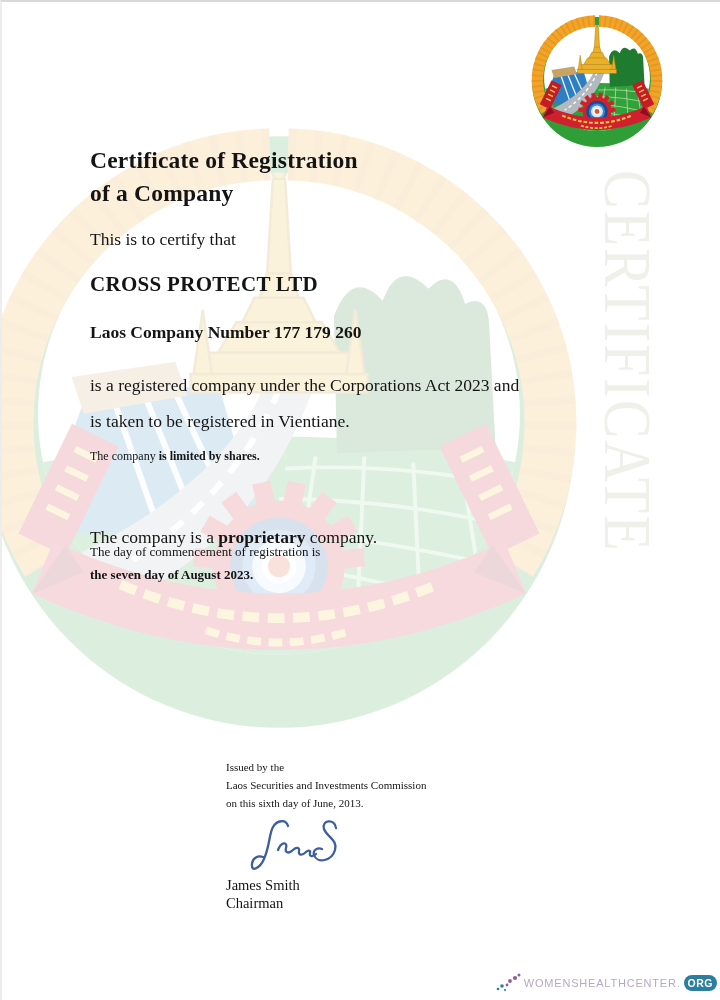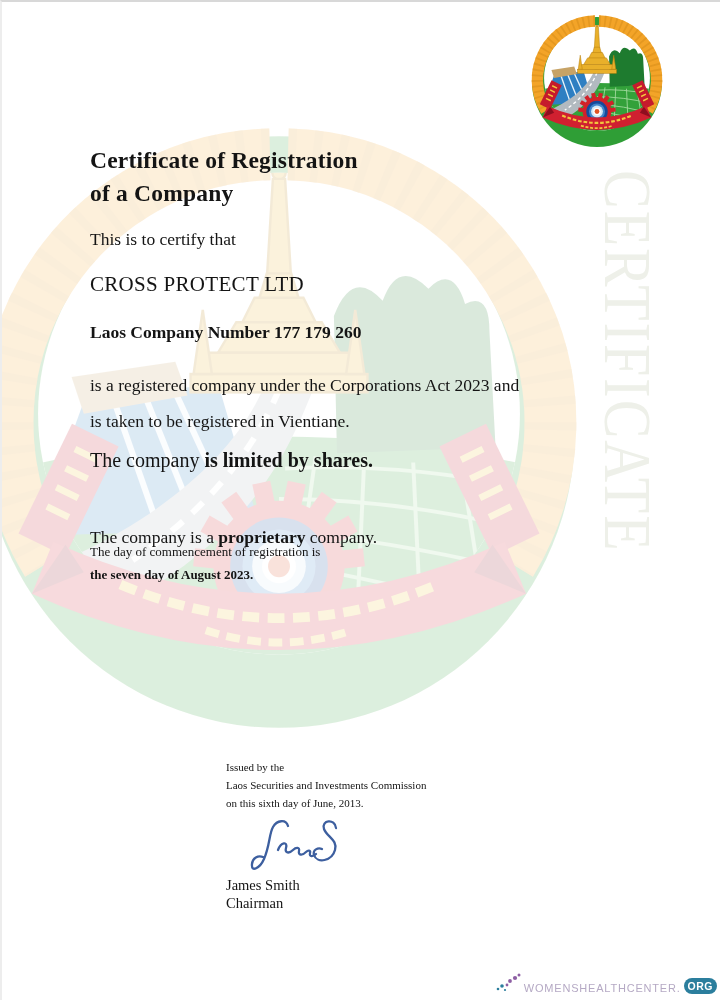--- a/index.html
+++ b/index.html
@@ -15,33 +15,33 @@
     writing-mode:vertical-rl;font-family:"Liberation Serif",serif;
     font-size:58px;letter-spacing:2px;color:#eef0e9;transform:scaleX(1.15);
     transform-origin:center;white-space:nowrap;user-select:none;
   }
   
   .emblem-main{position:absolute;left:528px;top:13px;width:134px;height:134px;z-index:2;}
   
   .abs{position:absolute;z-index:2;}
   .title{left:88px;top:142px;font-size:23.5px;font-weight:bold;line-height:33px;letter-spacing:0.2px;}
   .intro{left:88px;top:227px;font-size:17.5px;}
-  .company-name{left:88px;top:270px;font-size:21px;font-weight:normal;letter-spacing:0.3px;}
+  .company-name{left:88px;top:270px;font-size:21px;font-weight:bold;letter-spacing:0.3px;}
   .company-number{left:88px;top:320px;font-size:17.5px;font-weight:bold;}
   .para-reg{left:88px;top:365px;font-size:17.5px;line-height:36px;width:500px;}
-  .clause-limited{left:88px;top:447px;font-size:20px;}
+  .clause-limited{left:88px;top:447px;font-size:12px;}
   .clause-prop{left:88px;top:493px;font-size:17.5px;margin-top:32px;}
   .para-comm{left:88px;top:538px;font-size:13px;line-height:23px;}
   .issued{left:224px;top:756px;font-size:11px;line-height:18px;}
   .sig-svg{left:246px;top:812px;width:104px;height:66px;}
   .signatory{left:224px;top:875px;font-size:14.5px;line-height:17.5px;}
   b{font-weight:bold;}
   
   .footer-logo{
-    position:absolute;right:3px;top:970px;z-index:3;display:flex;align-items:flex-end;gap:3px;
+    position:absolute;right:3px;top:970px;z-index:3;display:flex;align-items:center;gap:3px;
     font-family:"Liberation Sans",sans-serif;
   }
   .logo-text{font-size:11px;letter-spacing:0.8px;color:#b5a9c4;}
   .logo-badge{
     background:#2b7e9d;color:#ffffff;font-size:10.5px;font-weight:bold;
     padding:2px 4px 2px 4px;border-radius:8px;letter-spacing:0.5px;
   }
 </style>
 </head>
 <body>

